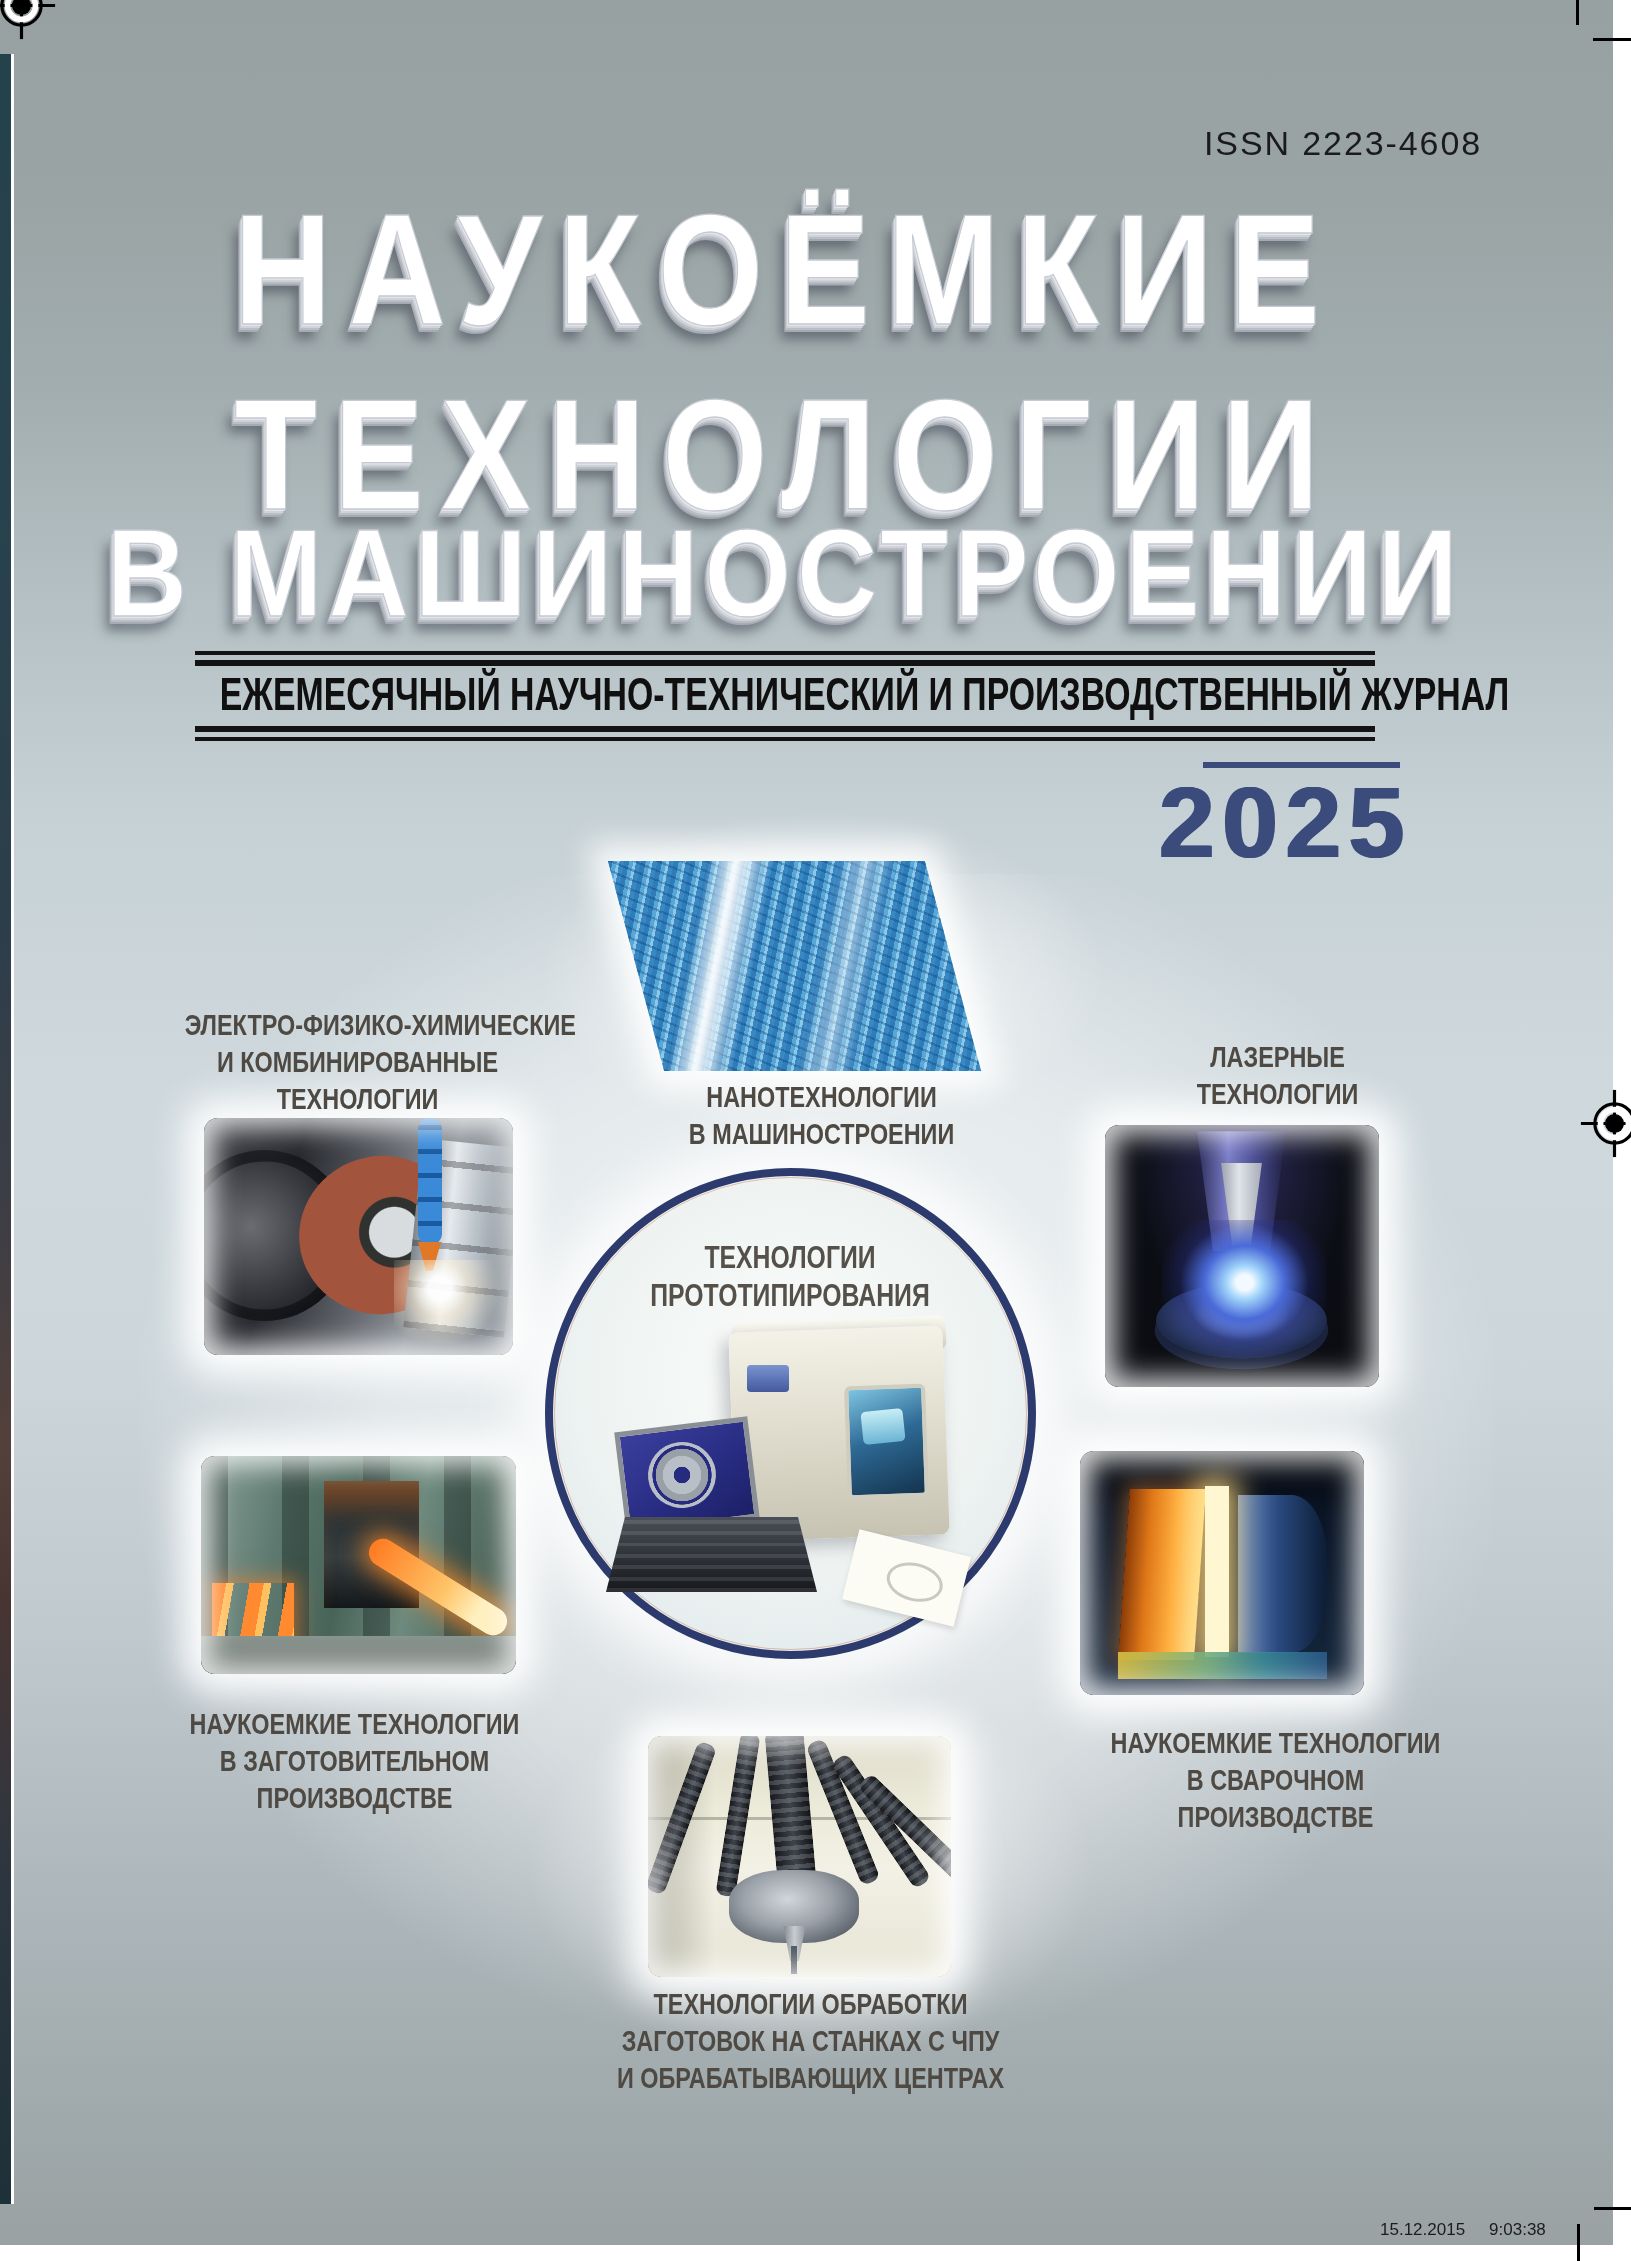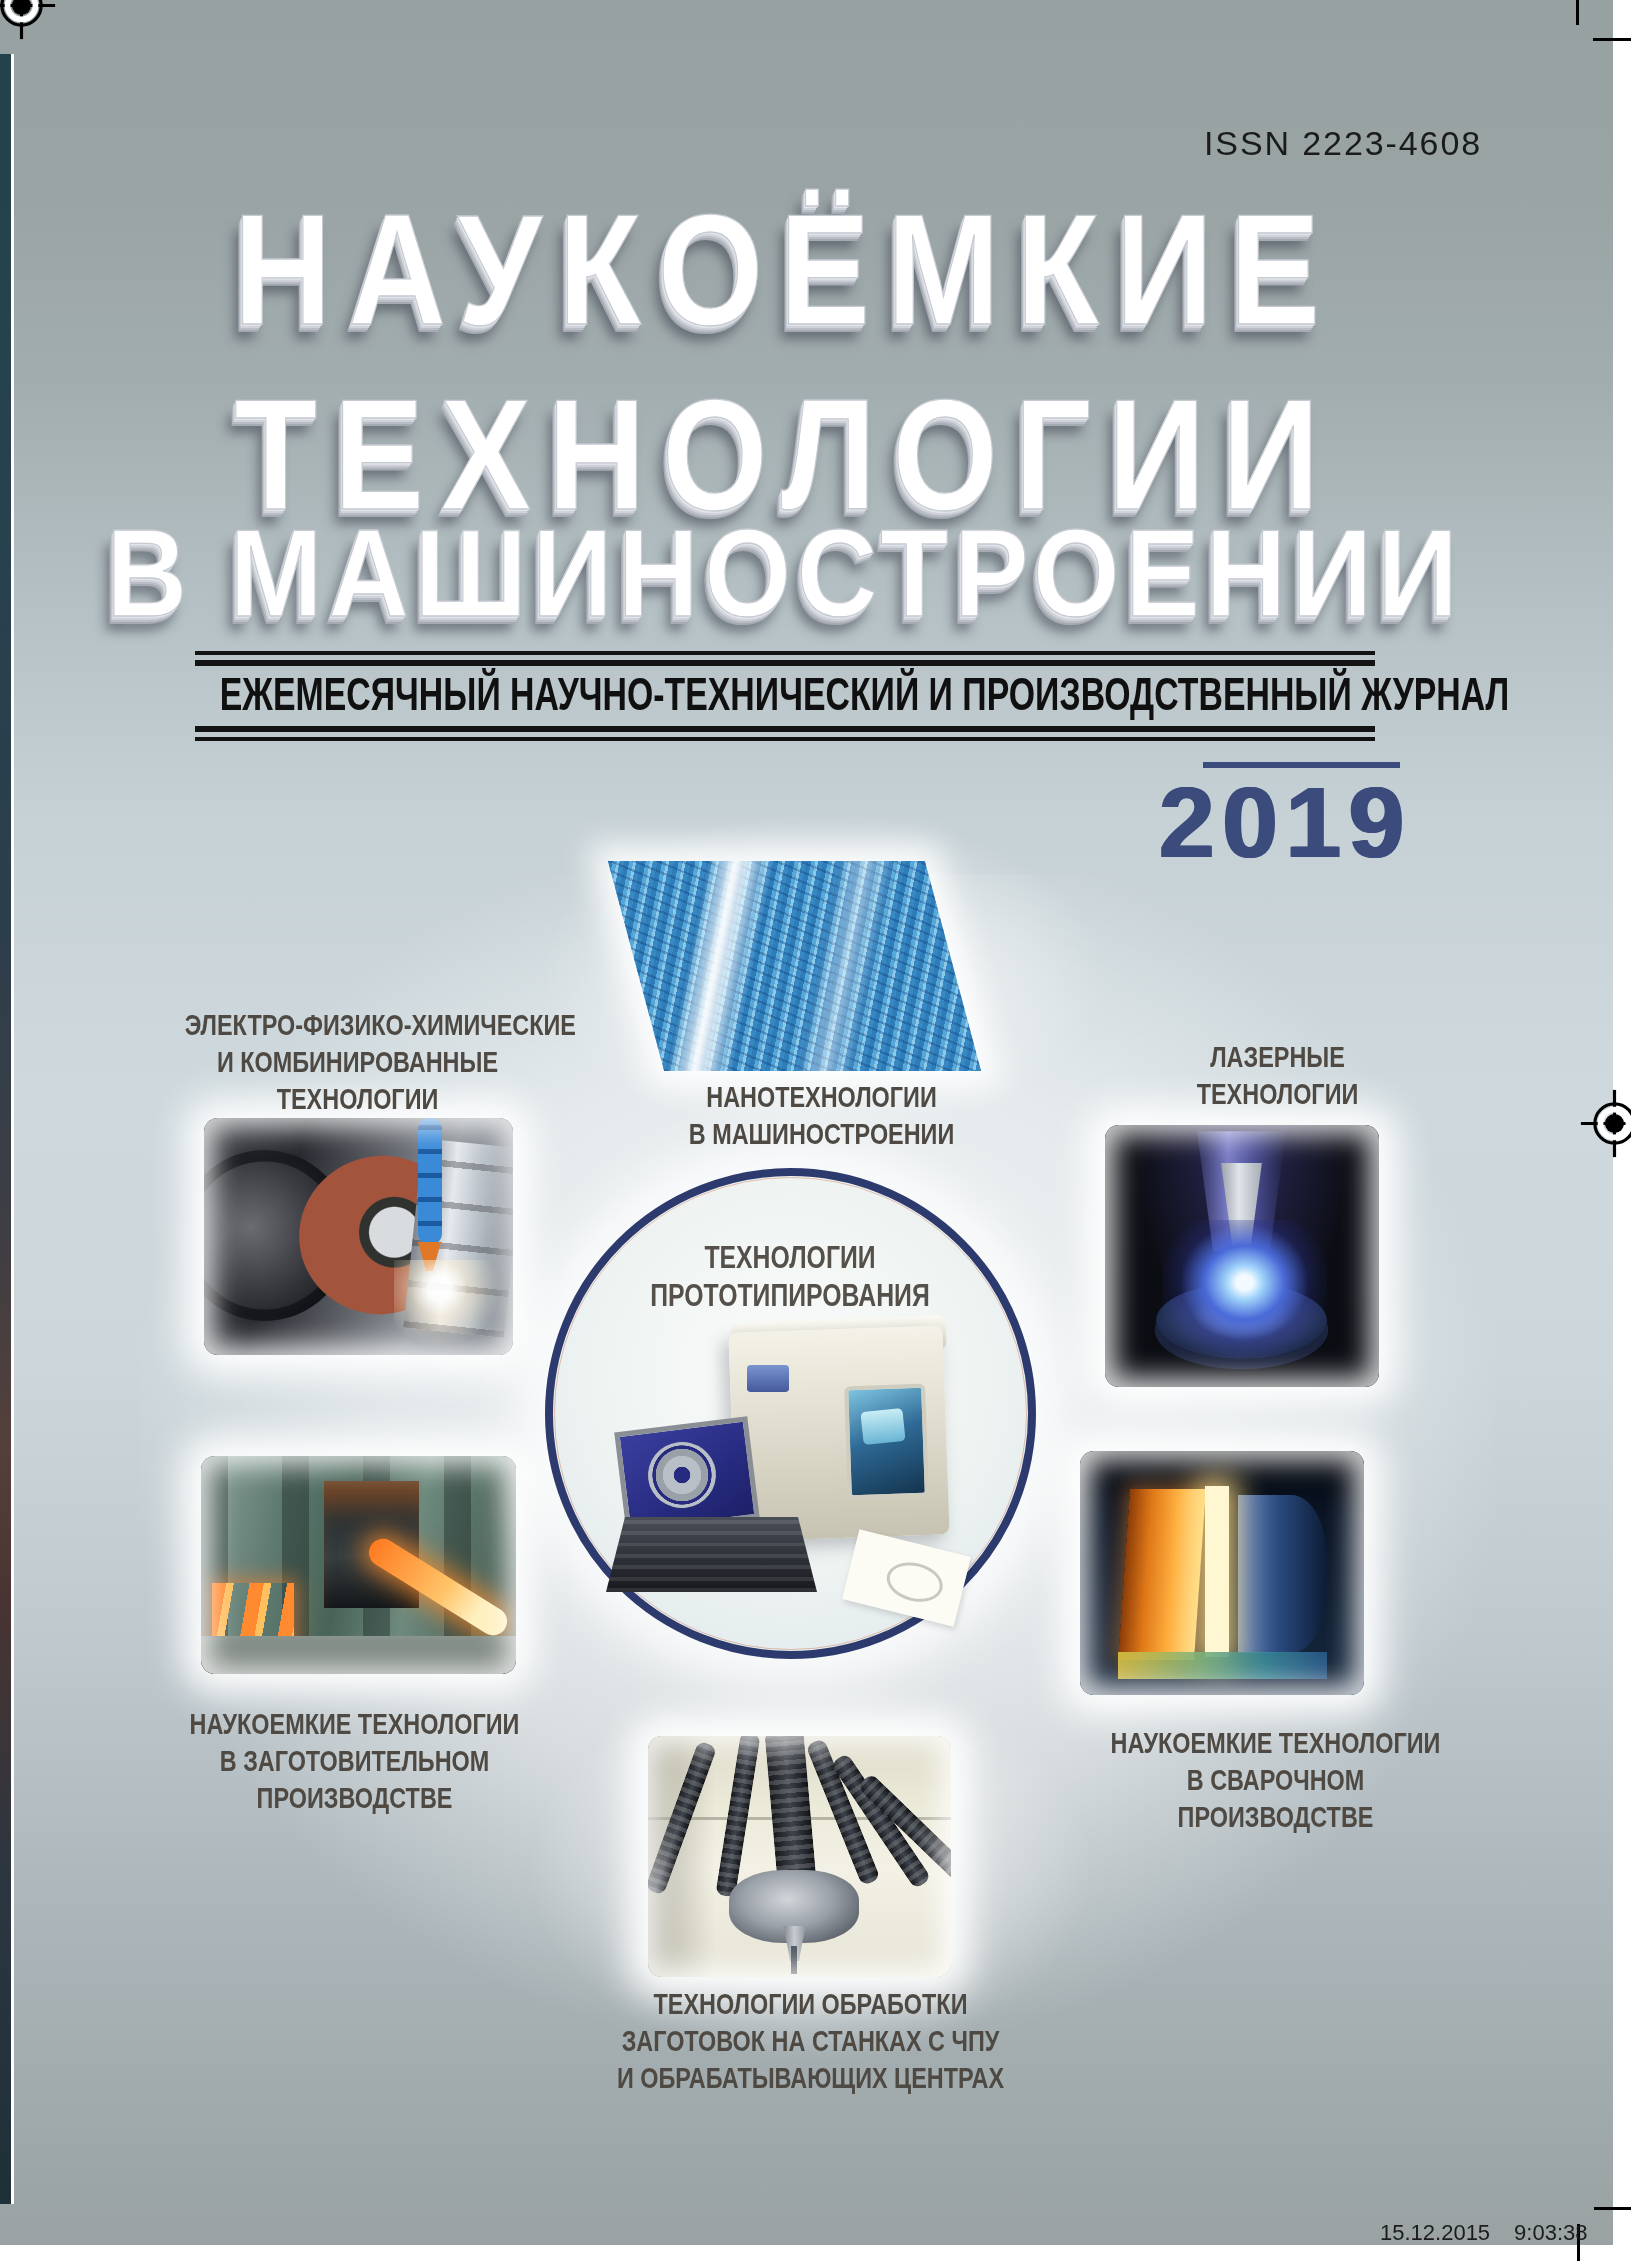--- a/index.html
+++ b/index.html
@@ -187,21 +187,21 @@
     background:
       repeating-linear-gradient(0deg,rgba(255,255,255,.16) 0 4.4px,rgba(255,255,255,0) 4.4px 9.5px),
       linear-gradient(90deg,#16181c,#3e444c 50%,#101216);}
   .c-hub{left:81px;top:134px;width:130px;height:73px;border-radius:42%;
     background:radial-gradient(ellipse at 45% 40%,#d2d6da 0%,#9aa0a8 45%,#5c636c 80%);}
   .c-spindle{left:132px;top:190px;width:29px;height:35px;
     clip-path:polygon(12% 0,88% 0,65% 100%,35% 100%);
     background:linear-gradient(90deg,#70767e,#c8ccd2 50%,#83898f);}
   .c-drill{left:143px;top:210px;width:5.7px;height:28px;background:#4e565e;}
 
-  .timestamp{position:absolute;left:1380px;top:2220px;z-index:8;font-size:22px;color:#1c1c1c;white-space:nowrap;}
+  .timestamp{position:absolute;left:1380px;top:2220px;z-index:8;font-size:17px;color:#1c1c1c;white-space:nowrap;}
   .timestamp .t{margin-left:24px;}
 </style>
 </head>
 <body>
 
 <div class="page">
 
   <div class="glow-center"></div>
   <div class="glow-top"></div>
   <div class="glow-bottom"></div>
@@ -236,21 +236,21 @@
   <div class="title-line tl3">В МАШИНОСТРОЕНИИ</div>
 
   <div class="rule" style="top:651px;height:3.8px;"></div>
   <div class="rule" style="top:660px;height:6.3px;"></div>
   <div class="subtitle">ЕЖЕМЕСЯЧНЫЙ НАУЧНО-ТЕХНИЧЕСКИЙ И ПРОИЗВОДСТВЕННЫЙ ЖУРНАЛ</div>
   <div class="rule" style="top:726px;height:6.3px;"></div>
   <div class="rule" style="top:737px;height:3.8px;"></div>
 
   <div class="issue">
     <div class="issue-line"></div>
-    <div class="year">2019</div>
+    <div class="year">2025</div>
   </div>
 
   <div class="slabel" style="left:136px;top:1006px;width:443px;">
     <div>ЭЛЕКТРО-ФИЗИКО-ХИМИЧЕСКИЕ</div>
     <div>И КОМБИНИРОВАННЫЕ</div>
     <div>ТЕХНОЛОГИИ</div>
   </div>
   <div class="slabel" style="left:600px;top:1078px;width:443px;">
     <div>НАНОТЕХНОЛОГИИ</div>
     <div>В МАШИНОСТРОЕНИИ</div>

